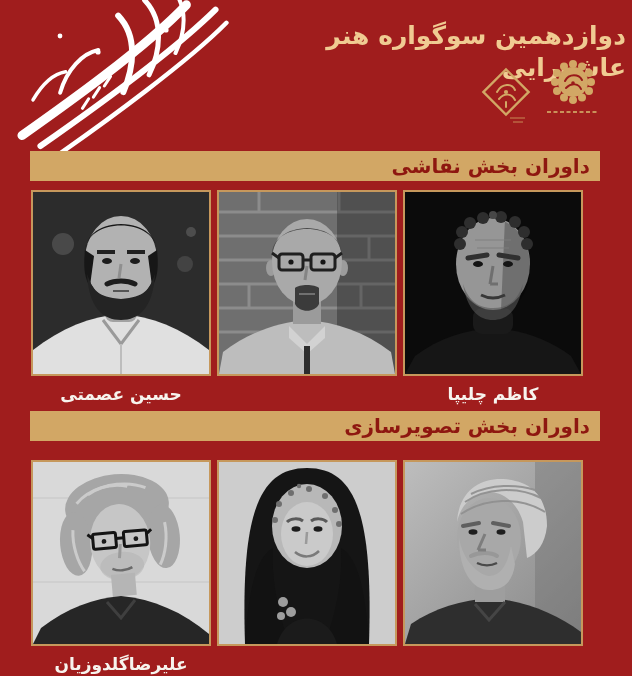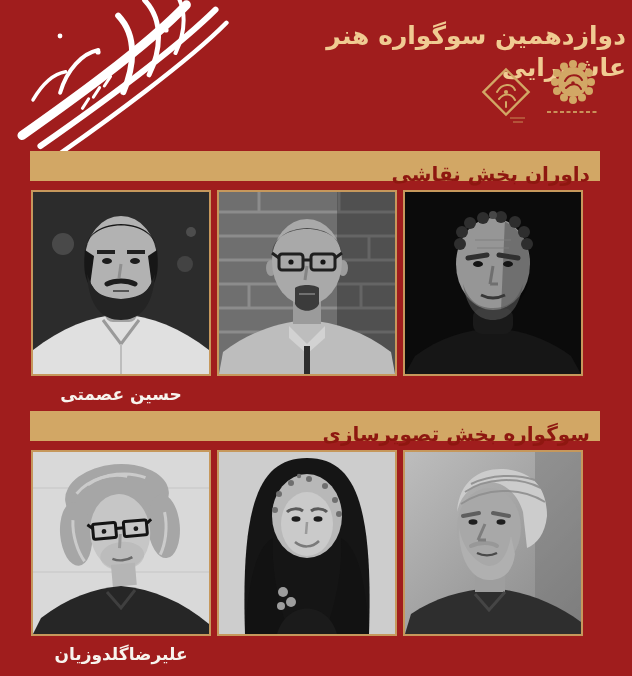--- a/index.html
+++ b/index.html
@@ -19,33 +19,33 @@
     position:absolute;top:60px;right:28px;
     display:flex;gap:9px;align-items:flex-start;
   }
   .logo-diamond{margin-top:6px;}
   
   .section-banner{
     position:absolute;left:30px;width:570px;height:30px;
     background:#D2A765;
   }
   .section-banner .banner-label{
-    display:block;direction:rtl;text-align:right;padding:8px 10px;
+    display:block;direction:rtl;text-align:right;padding:0 10px;
     color:#8E1710;font-size:20px;font-weight:bold;line-height:30px;
     white-space:nowrap;
   }
   .banner-painting{top:151px;}
   .banner-illustration{top:411px;}
   
   .judge-row{
     position:absolute;left:31px;width:570px;
     display:grid;grid-template-columns:repeat(3,180px);column-gap:6px;
   }
   .row-painting{top:190px;}
-  .row-illustration{top:450px;}
+  .row-illustration{top:460px;}
   .judge-cell{display:flex;flex-direction:column;align-items:center;}
   .photo-frame{
     width:180px;height:186px;box-sizing:border-box;
     border:2px solid #C6985C;background:#444;overflow:hidden;
   }
   .photo-frame svg{display:block;width:176px;height:182px;}
   .judge-name{
     margin-top:7px;direction:rtl;
     color:#F7F4EE;font-size:17px;font-weight:bold;line-height:22px;
     white-space:nowrap;text-align:center;
@@ -202,26 +202,27 @@
           <circle cx="88" cy="23" r="4" fill="#474747"></circle>
           <path d="M70,48 h36 M72,56 h32" stroke="#7d7d7d" stroke-width="1.5" opacity="0.6"></path>
           <path d="M63,66 L82,63 M94,63 L113,66" stroke="#303030" stroke-width="5" stroke-linecap="round"></path>
           <ellipse cx="73" cy="72" rx="5" ry="3" fill="#141414"></ellipse>
           <ellipse cx="103" cy="72" rx="5" ry="3" fill="#141414"></ellipse>
           <path d="M88,74 L85,92 M85,92 h8" stroke="#6f6f6f" stroke-width="3" fill="none"></path>
           <path d="M58,92 C62,118 74,128 88,128 C102,128 114,118 118,92 C112,110 102,116 88,116 C74,116 64,110 58,92 Z" fill="#565656" opacity="0.6"></path>
           <path d="M76,103 C84,107 92,107 100,103" stroke="#383838" stroke-width="3" fill="none"></path>
         </svg>
       </div>
+      <div class="judge-name">کاظم چلیپا</div>
     </div>
 
   </div>
 
   <div class="section-banner banner-illustration">
-    <span class="banner-label">سوگواره بخش تصویرسازی</span>
+    <span class="banner-label">داوران بخش تصویرسازی</span>
   </div>
 
   <div class="judge-row row-illustration">
 
     <div class="judge-cell">
       <div class="photo-frame">
         <svg viewBox="0 0 176 182">
           <rect width="176" height="182" fill="#d9d9d9"></rect>
           <path d="M0,36 h176 M0,120 h176" stroke="#cfcfcf" stroke-width="2"></path>
           <g transform="rotate(-5 88 90)">

